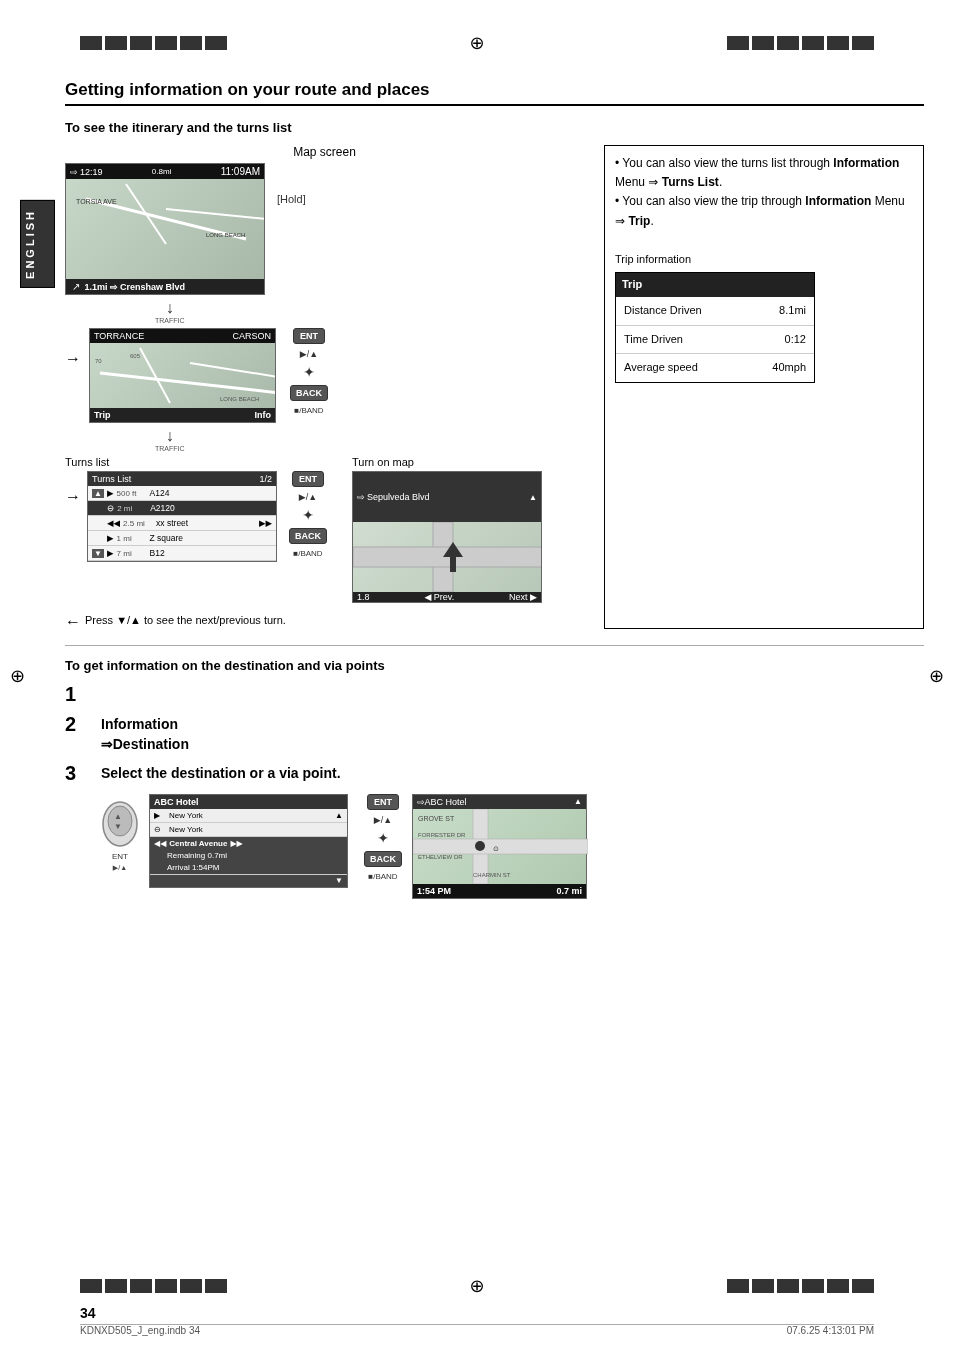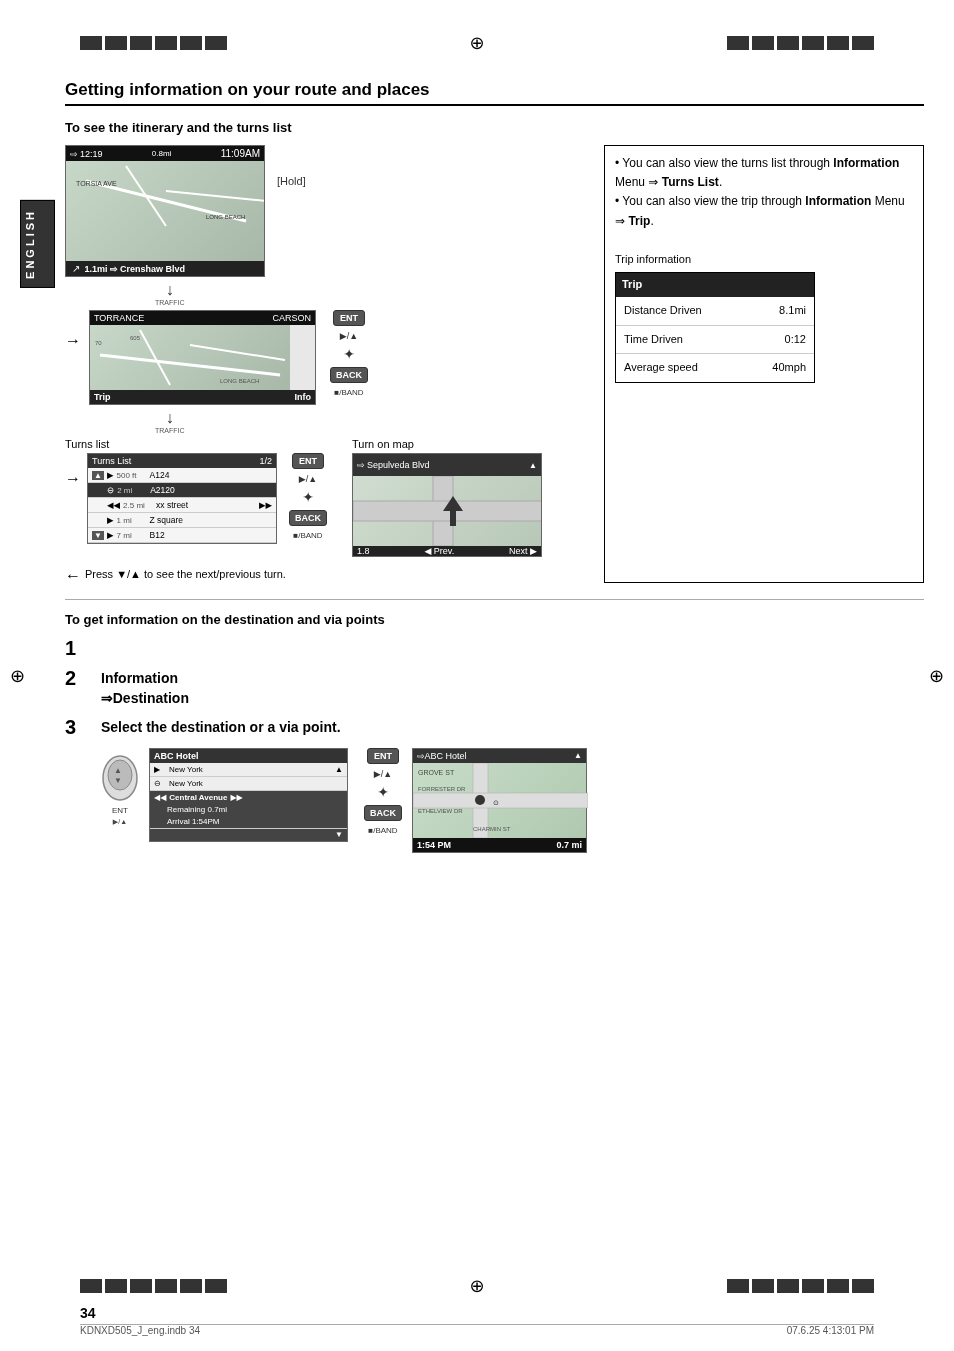--- a/index.html
+++ b/index.html
@@ -217,21 +217,21 @@
     .turn-map-screen {
       border: 1.5px solid #666;
       width: 190px;
       background: #e0e8e0;
       position: relative;
     }
     .turn-map-header {
       background: #333;
       color: #fff;
       font-size: 9px;
-      padding: 6px 4px;
+      padding: 20px 4px;
       display: flex;
       justify-content: space-between;
       align-items: center;
       gap: 24px;
     }
     .turn-map-body {
       height: 70px;
       background: linear-gradient(135deg, #d0ddd0, #b8c8b8);
       position: relative;
       overflow: hidden;
@@ -473,20 +473,21 @@
 <div class="main-content">
 
   <div class="section-title">Getting information on your route and places</div>
 
   <div class="subsection-title">To see the itinerary and the turns list</div>
 
   <div class="itinerary-section">
 
     <div class="left-column">
 
+      <div class="map-screen-label">Map screen</div>
 
       <div style="display:flex; align-items:flex-start; gap:8px; margin-bottom:4px;">
         <div style="width:200px;">
           <div class="screen-box">
             <div class="screen-nav-bar">
               <span>⇨ 12:19</span>
               <span style="font-size:8px;">0.8mi</span>
               <span class="time">11:09AM</span>
             </div>
             <div class="screen-map">
@@ -513,21 +514,21 @@
       <div style="display:flex; align-items:center; margin:4px 0 4px 90px;">
         <div style="display:flex;flex-direction:column;align-items:center;">
           <div class="arrow-down">↓</div>
           <div class="traffic-label">TRAFFIC</div>
         </div>
       </div>
 
       <div style="display:flex; align-items:flex-start; gap:8px; margin-bottom:4px;">
 
         <div style="padding-top:20px; font-size:16px;">→</div>
-        <div style="width:227px;">
+        <div style="width:187px;">
           <div class="screen-box">
             <div class="screen-nav-bar">
               <span>TORRANCE</span>
               <span>CARSON</span>
             </div>
             <div class="screen-map" style="height:65px;">
               <svg width="195" height="65" style="position:absolute;top:0;left:0;">
                 <line x1="10" y1="30" x2="190" y2="50" stroke="#fff" stroke-width="3"></line>
                 <line x1="50" y1="5" x2="80" y2="60" stroke="#fff" stroke-width="2"></line>
                 <line x1="100" y1="20" x2="195" y2="35" stroke="#fff" stroke-width="2"></line>

